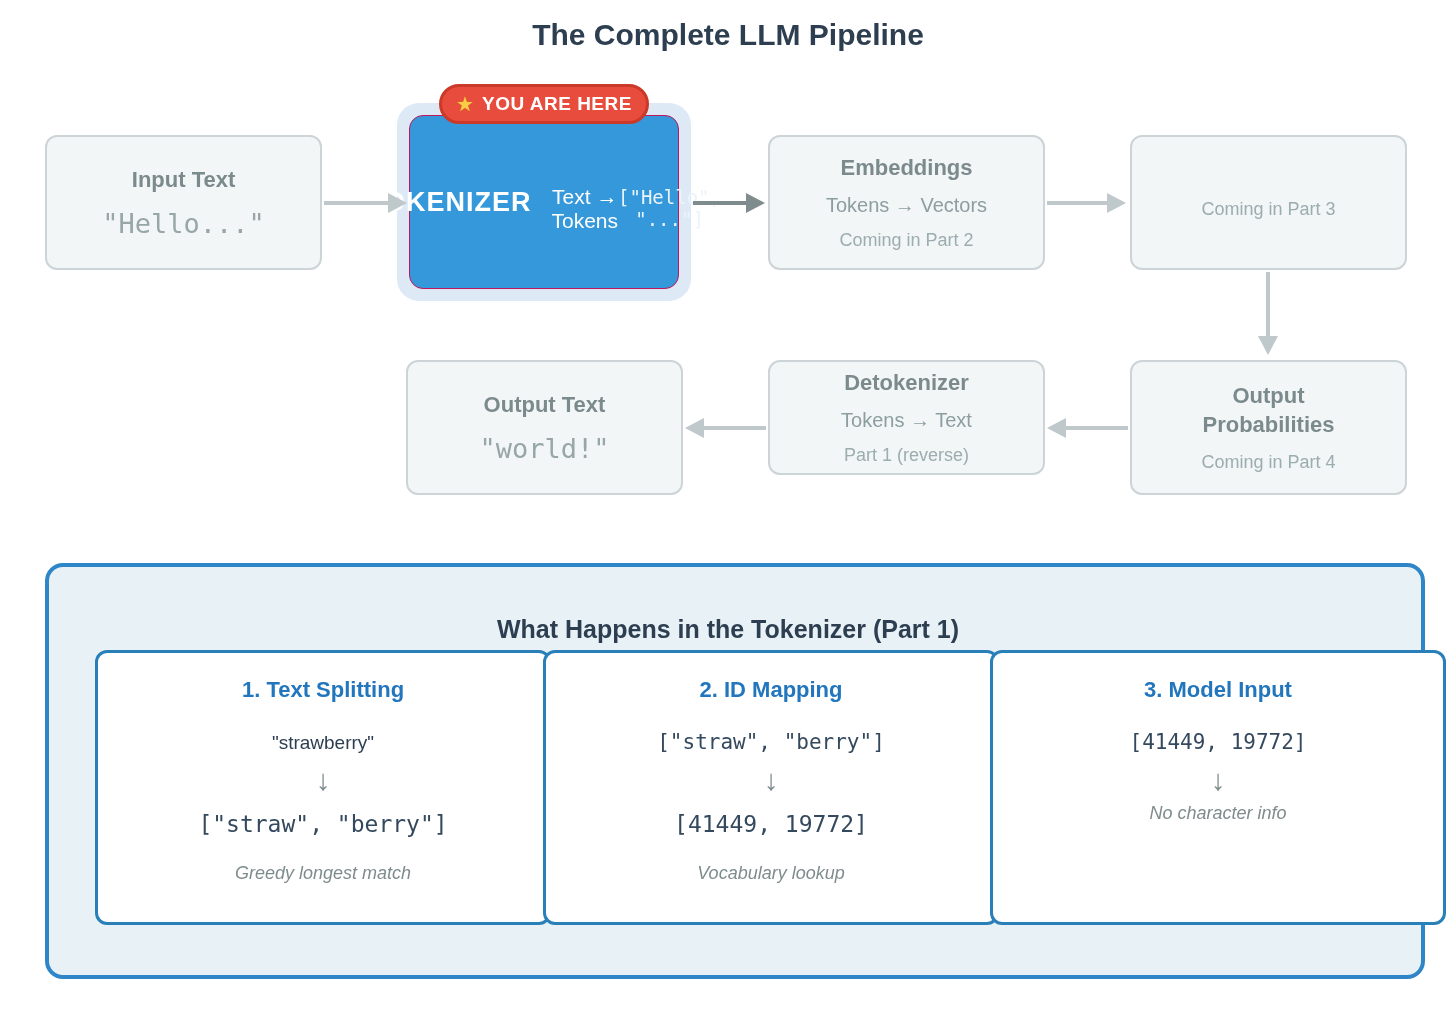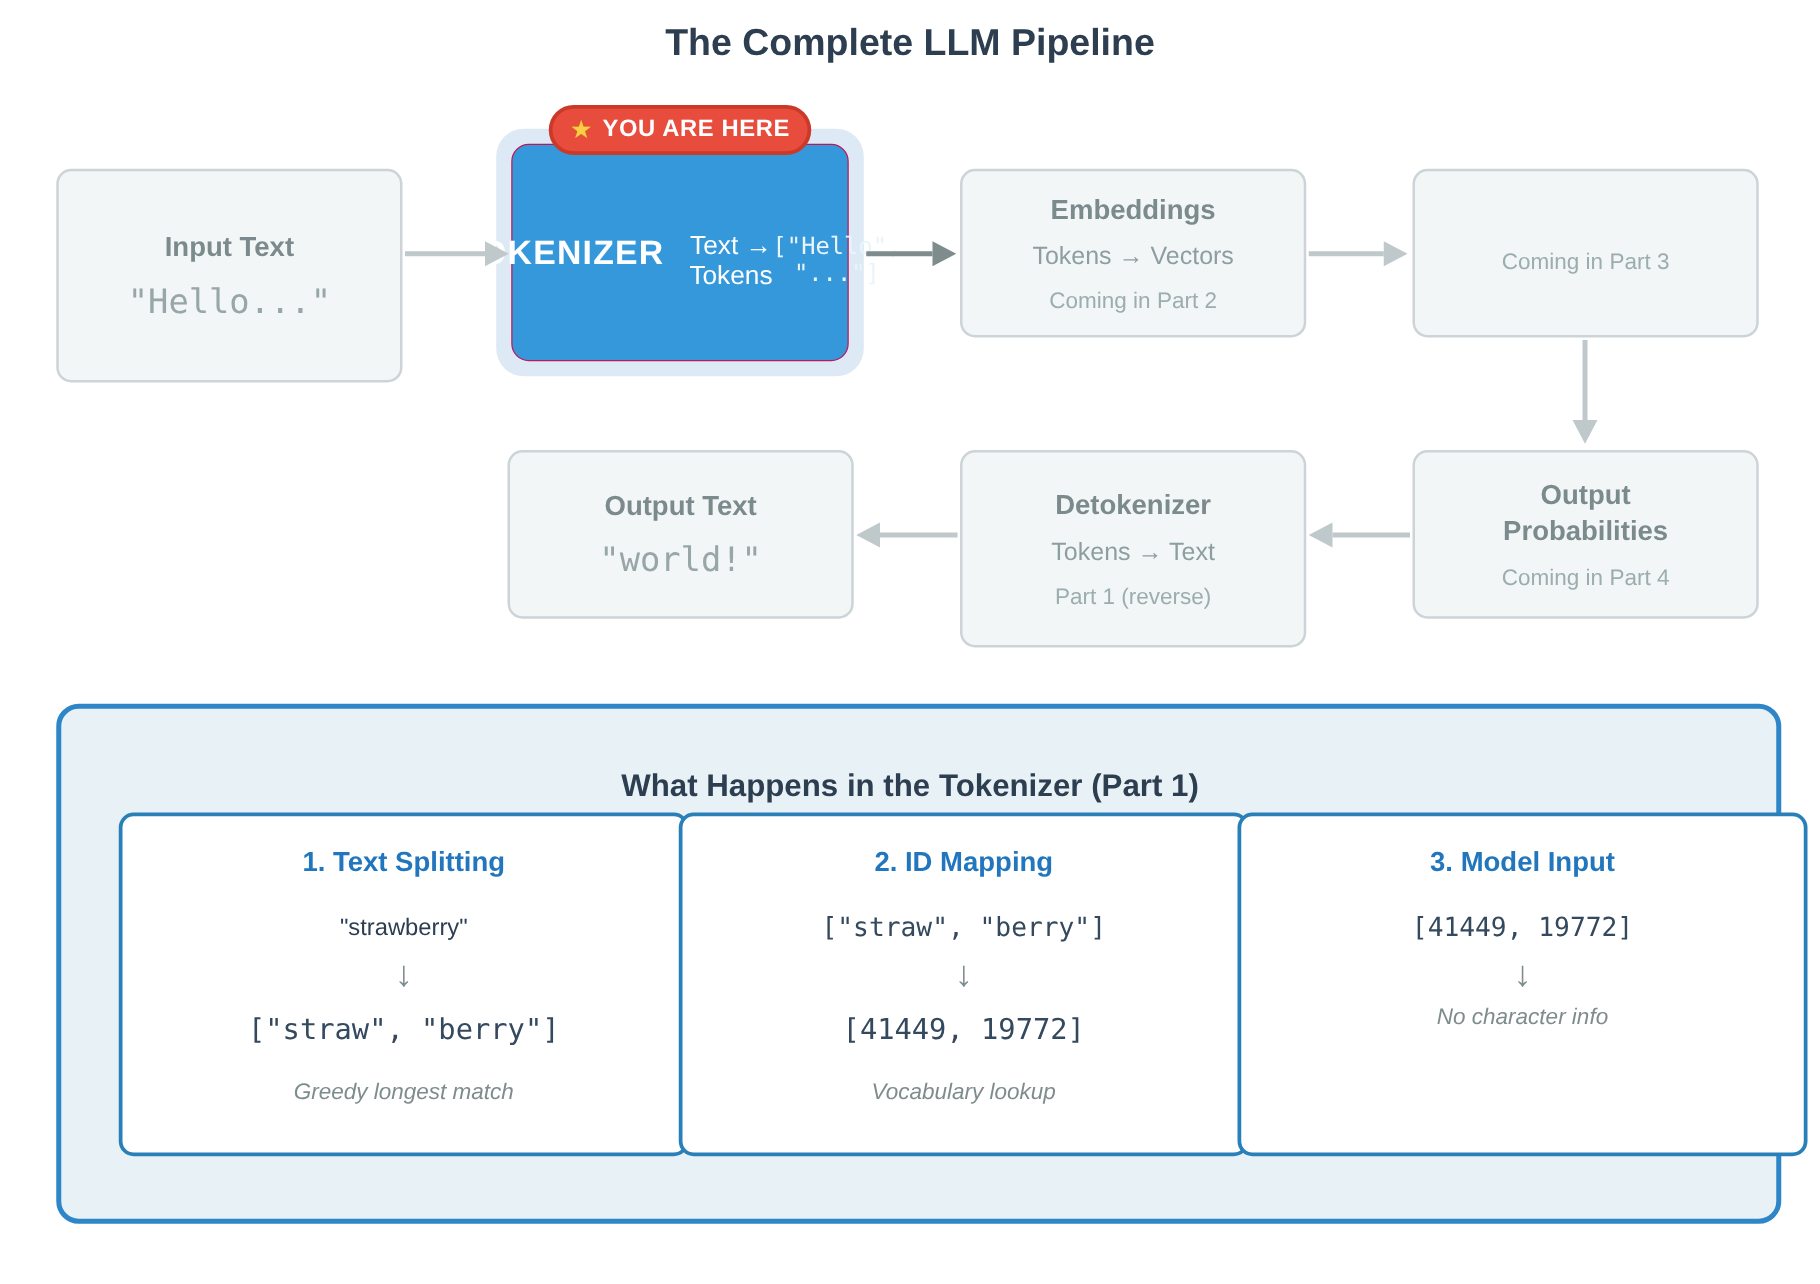--- a/index.html
+++ b/index.html
@@ -217,21 +217,21 @@
   }
   .card-3 .card-note { margin-top: 8px; }
 </style>
 </head>
 <body>
 
 <div id="canvas">
 
   <div class="main-title">The Complete LLM Pipeline</div>
 
-  <div class="gbox" style="left:45px; top:135px; width:277px; height:171px;">
+  <div class="gbox" style="left:45px; top:135px; width:277px; height:135px;">
     <div class="btitle">Input Text</div>
     <div class="bcode">"Hello..."</div>
   </div>
 
   <div class="tok-halo"></div>
   <div class="tok-box">
     <div class="tok-title">TOKENIZER</div>
     <div class="tok-sub">Text → Tokens</div>
     <div class="tok-code">["Hello", "..."]</div>
   </div>
@@ -248,21 +248,21 @@
 
   <div class="gbox" style="left:1130px; top:135px; width:277px; height:135px;">
     <div class="bnote">Coming in Part 3</div>
   </div>
 
   <div class="gbox" style="left:406px; top:360px; width:277px; height:135px;">
     <div class="btitle">Output Text</div>
     <div class="bcode">"world!"</div>
   </div>
 
-  <div class="gbox" style="left:768px; top:360px; width:277px; height:158px;">
+  <div class="gbox" style="left:768px; top:360px; width:277px; height:115px;">
     <div class="btitle">Detokenizer</div>
     <div class="bsub">Tokens → Text</div>
     <div class="bnote">Part 1 (reverse)</div>
   </div>
 
   <div class="gbox" style="left:1130px; top:360px; width:277px; height:135px;">
     <div class="btitle wrap-narrow">Output Probabilities</div>
     <div class="bnote">Coming in Part 4</div>
   </div>
 

